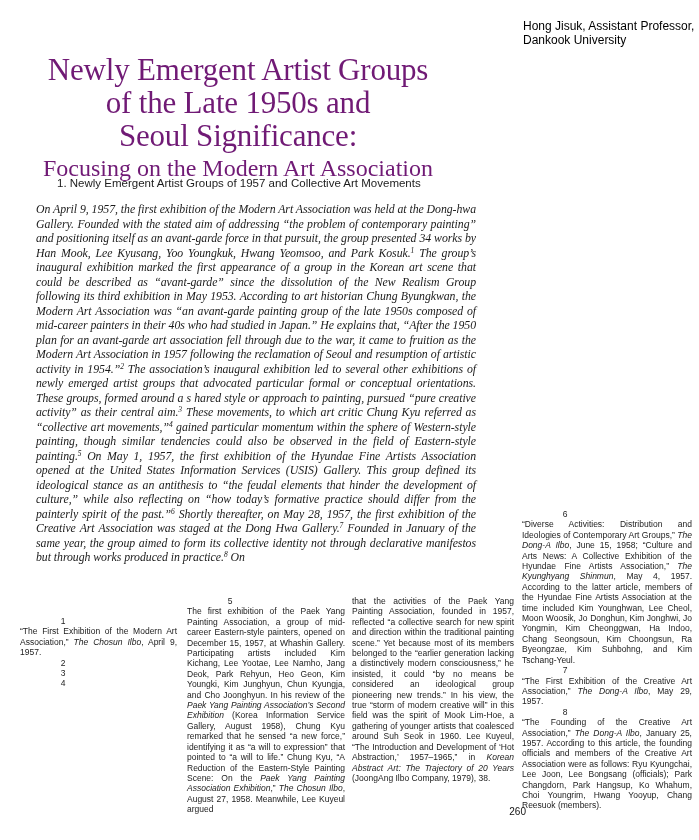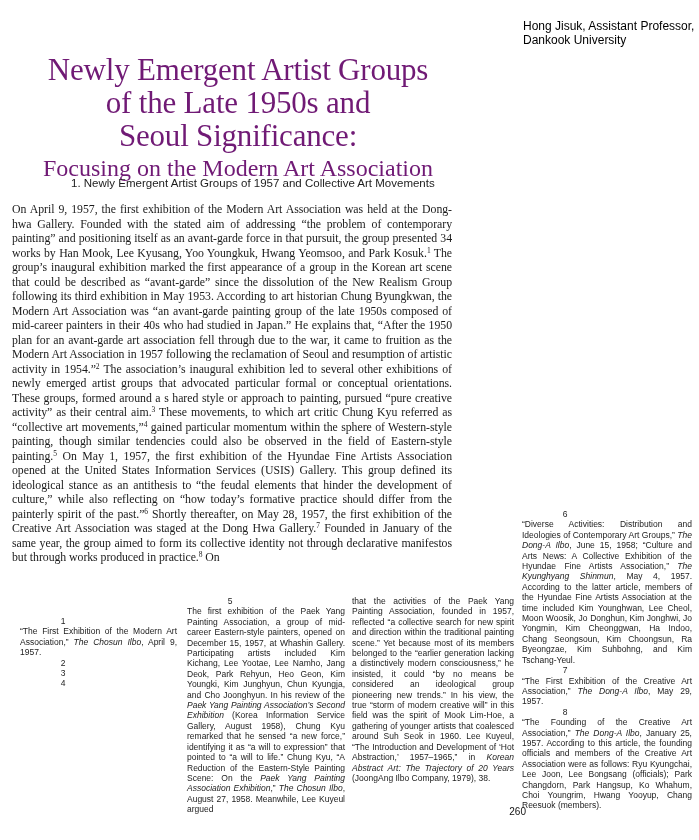--- a/index.html
+++ b/index.html
@@ -16,26 +16,25 @@
   .title-block {
     position:absolute; left:18px; top:17px; width:440px; text-align:center;
     font-family:"Liberation Serif", serif; color:#701a75;margin-top:36px;
   }
   .t-line { font-size:31px; line-height:33px; font-weight:400; letter-spacing:-0.2px; }
   .subtitle { font-size:24px; line-height:24px; margin-top:4px; }
   .heading {
     position:absolute; left:57px; top:176px;
     font-family:"Liberation Sans", sans-serif; font-size:11.5px; line-height:14px;
     color:#1c1c1c;
-    margin-left:14px;
   }
   .body-text {
-    position:absolute; left:12px; top:202px; width:440px;
+    position:absolute; left:36px; top:202px; width:440px;
     font-family:"Liberation Serif", serif; font-size:11.8px; line-height:14.5px;
-    text-align:justify; color:#1a1a1a; letter-spacing:-0.05px;
+    text-align:justify; color:#1a1a1a; letter-spacing:-0.05px;font-style:italic;
   }
   .body-text sup { font-size:7.5px; line-height:0; vertical-align:4.5px; }
   .notes {
     font-family:"Liberation Sans", sans-serif; font-size:8.5px; line-height:10.4px;
     text-align:justify; color:#222;
   }
   .fnum { width:86px; text-align:center; }
   .margin-notes { position:absolute; left:522px; top:509px; width:170px; }
   .fcol1 { position:absolute; left:20px;  top:616px; width:157px; }
   .fcol2 { position:absolute; left:187px; top:596px; width:158px; }

